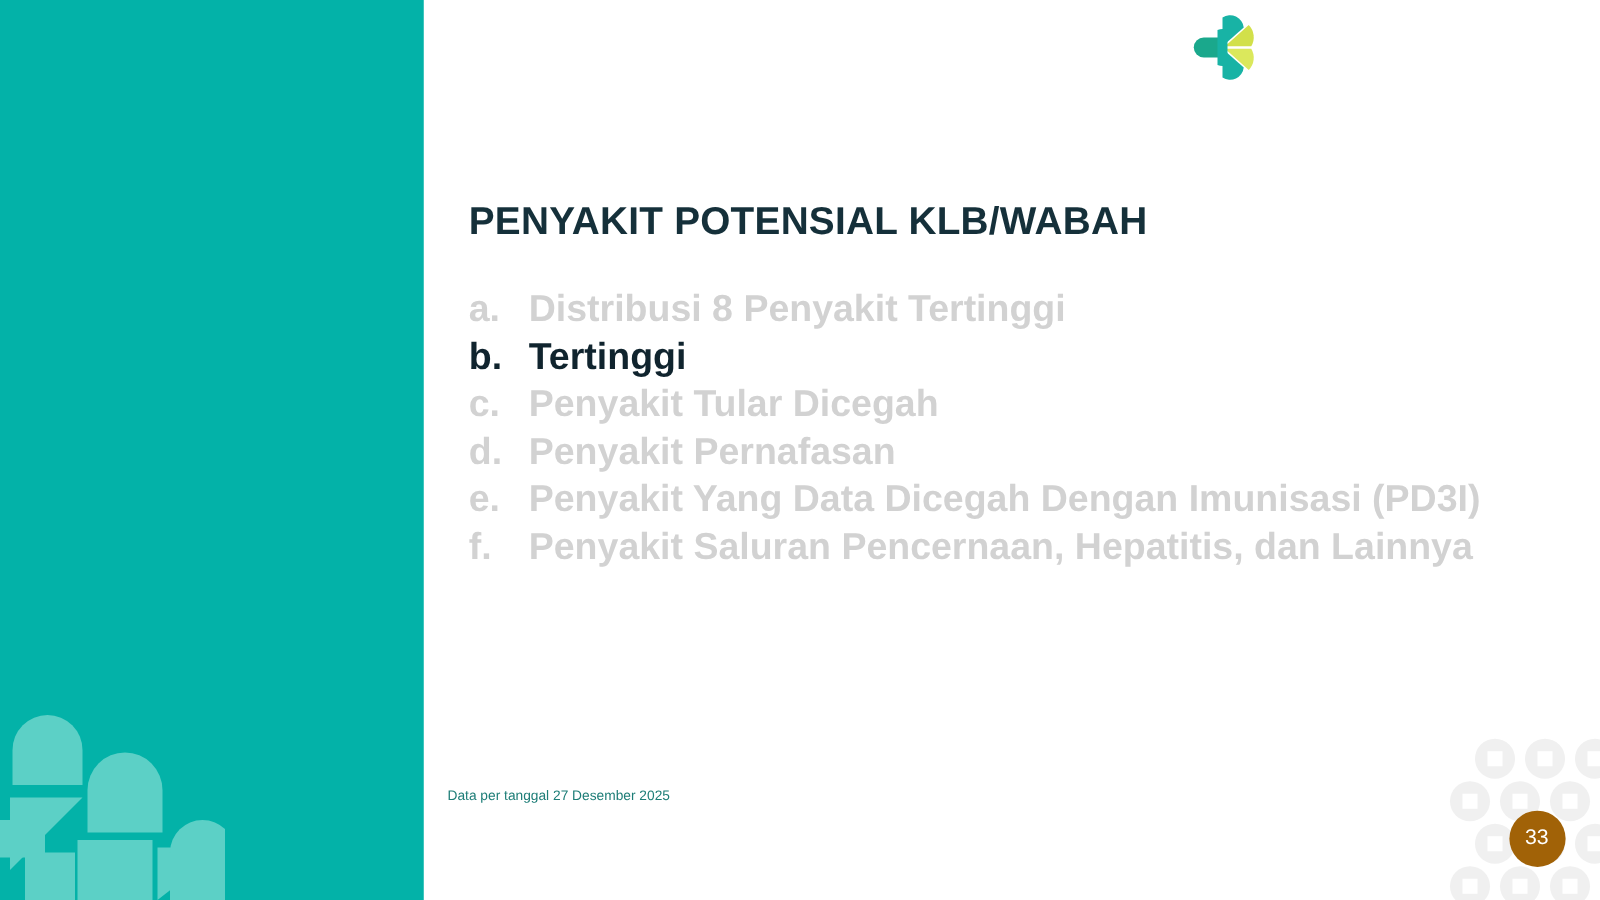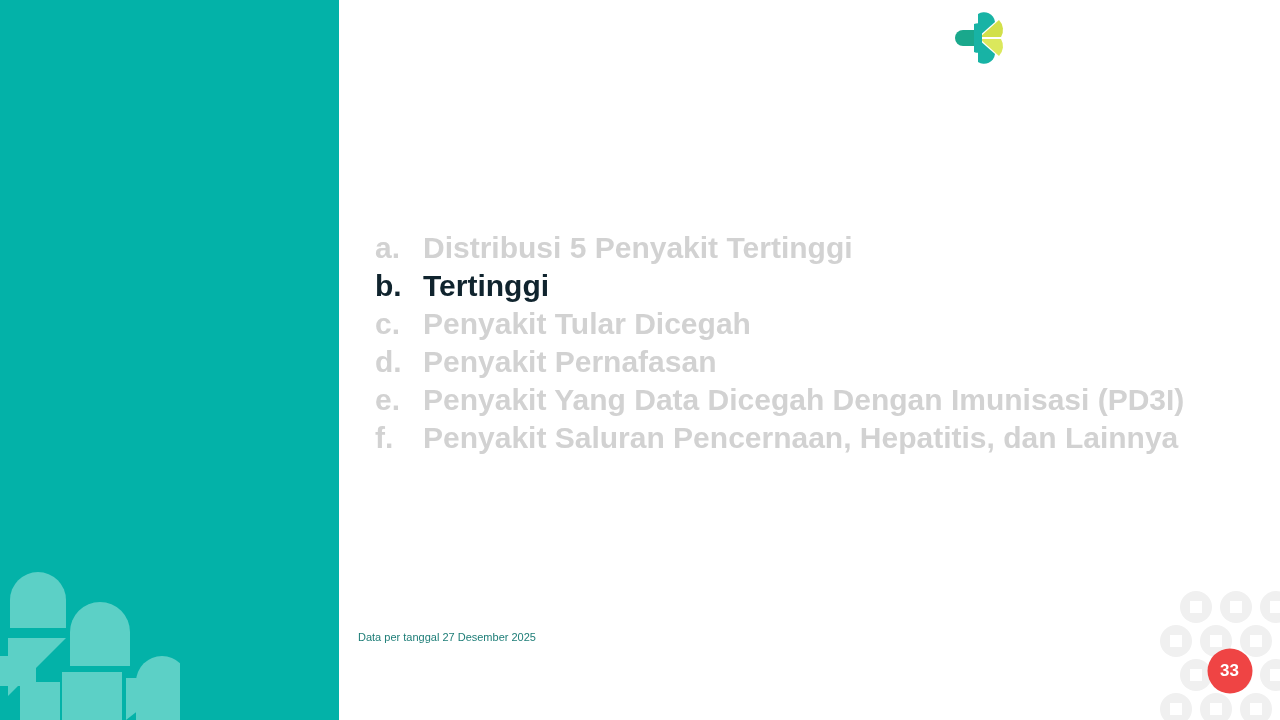--- a/index.html
+++ b/index.html
@@ -149,24 +149,24 @@
   .page-badge {
     position: absolute;
     left: 1207px;
     top: 648px;
     width: 45px;
     height: 45px;
     transform: translate(-50%, -50%);
     margin-left: 22.5px;
     margin-top: 22.5px;
     border-radius: 50%;
-    background: #ef4444;
+    background: #a16207;
     color: #ffffff;
     font-size: 17px;
-    font-weight: bold;
+    font-weight: normal;
     display: flex;
     align-items: center;
     justify-content: center;
     font-family: "Liberation Sans", sans-serif;
   }
 </style>
 </head>
 <body>
 
 <div id="slide">
@@ -243,26 +243,27 @@
       <path d="M33 33 L52 16 a14 14 0 0 1 2 17 z" fill="#d2e04a"></path>
 
       <path d="M33 35 L52 52 a14 14 0 0 0 2 -17 z" fill="#dbe85c"></path>
 
       <path d="M27 20 a10 10 0 0 1 8 0 l0 28 a10 10 0 0 1 -8 0 z" fill="#18b3a5"></path>
     </svg>
   </div>
 
   <div class="content">
 
+    <div class="slide-title">PENYAKIT POTENSIAL KLB/WABAH</div>
 
     <div class="agenda-list">
 
       <div class="agenda-item">
         <span class="agenda-marker">a.</span>
-        <span class="agenda-label">Distribusi 5 Penyakit Tertinggi</span>
+        <span class="agenda-label">Distribusi 8 Penyakit Tertinggi</span>
       </div>
 
       <div class="agenda-item active">
         <span class="agenda-marker">b.</span>
         <span class="agenda-label">Tertinggi</span>
       </div>
 
       <div class="agenda-item">
         <span class="agenda-marker">c.</span>
         <span class="agenda-label">Penyakit Tular Dicegah</span>

